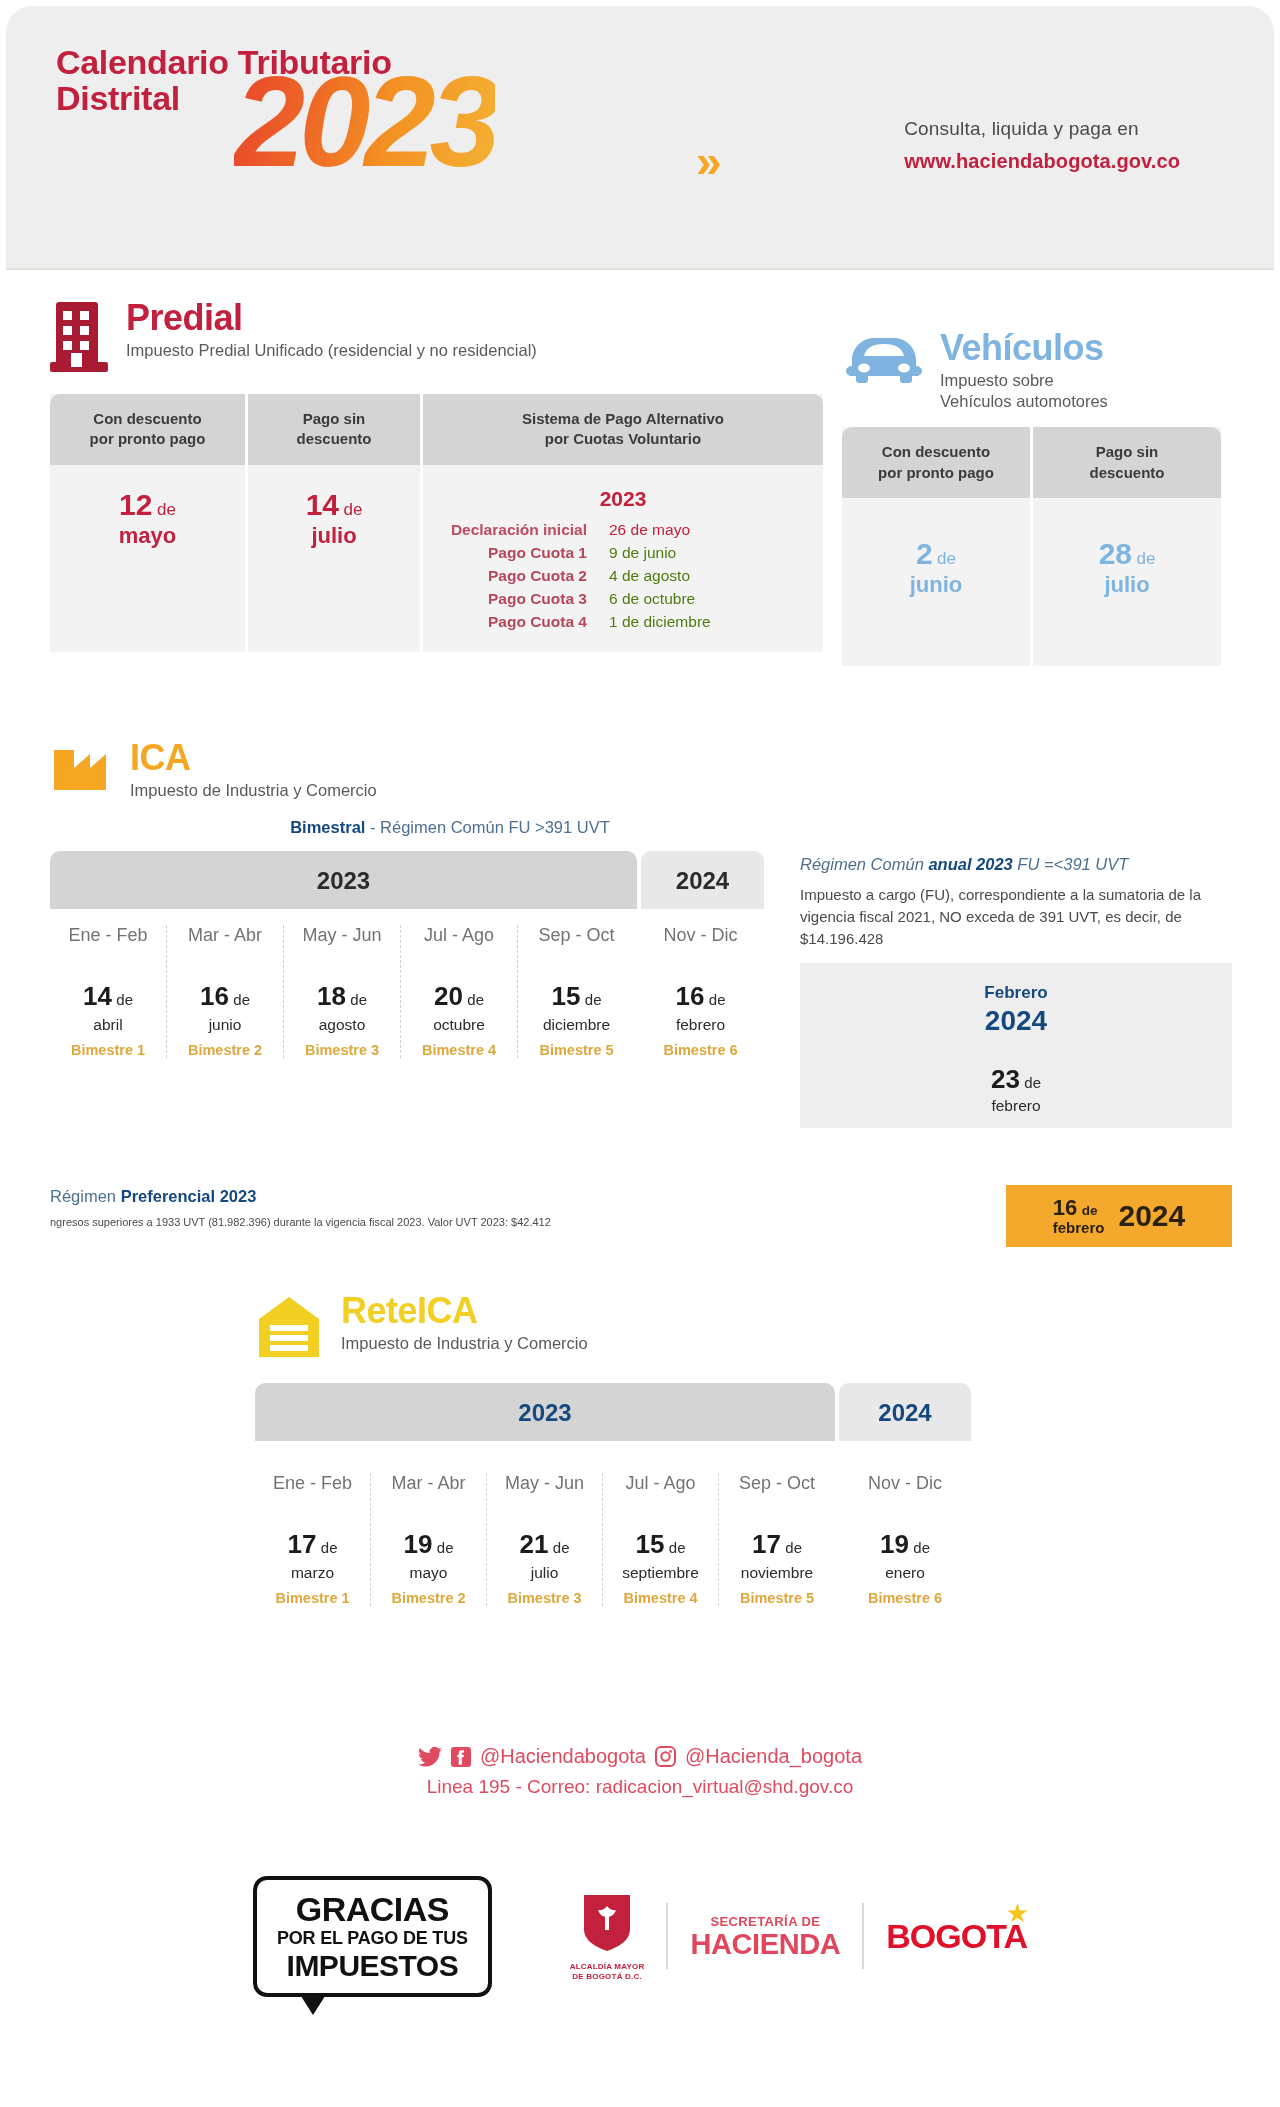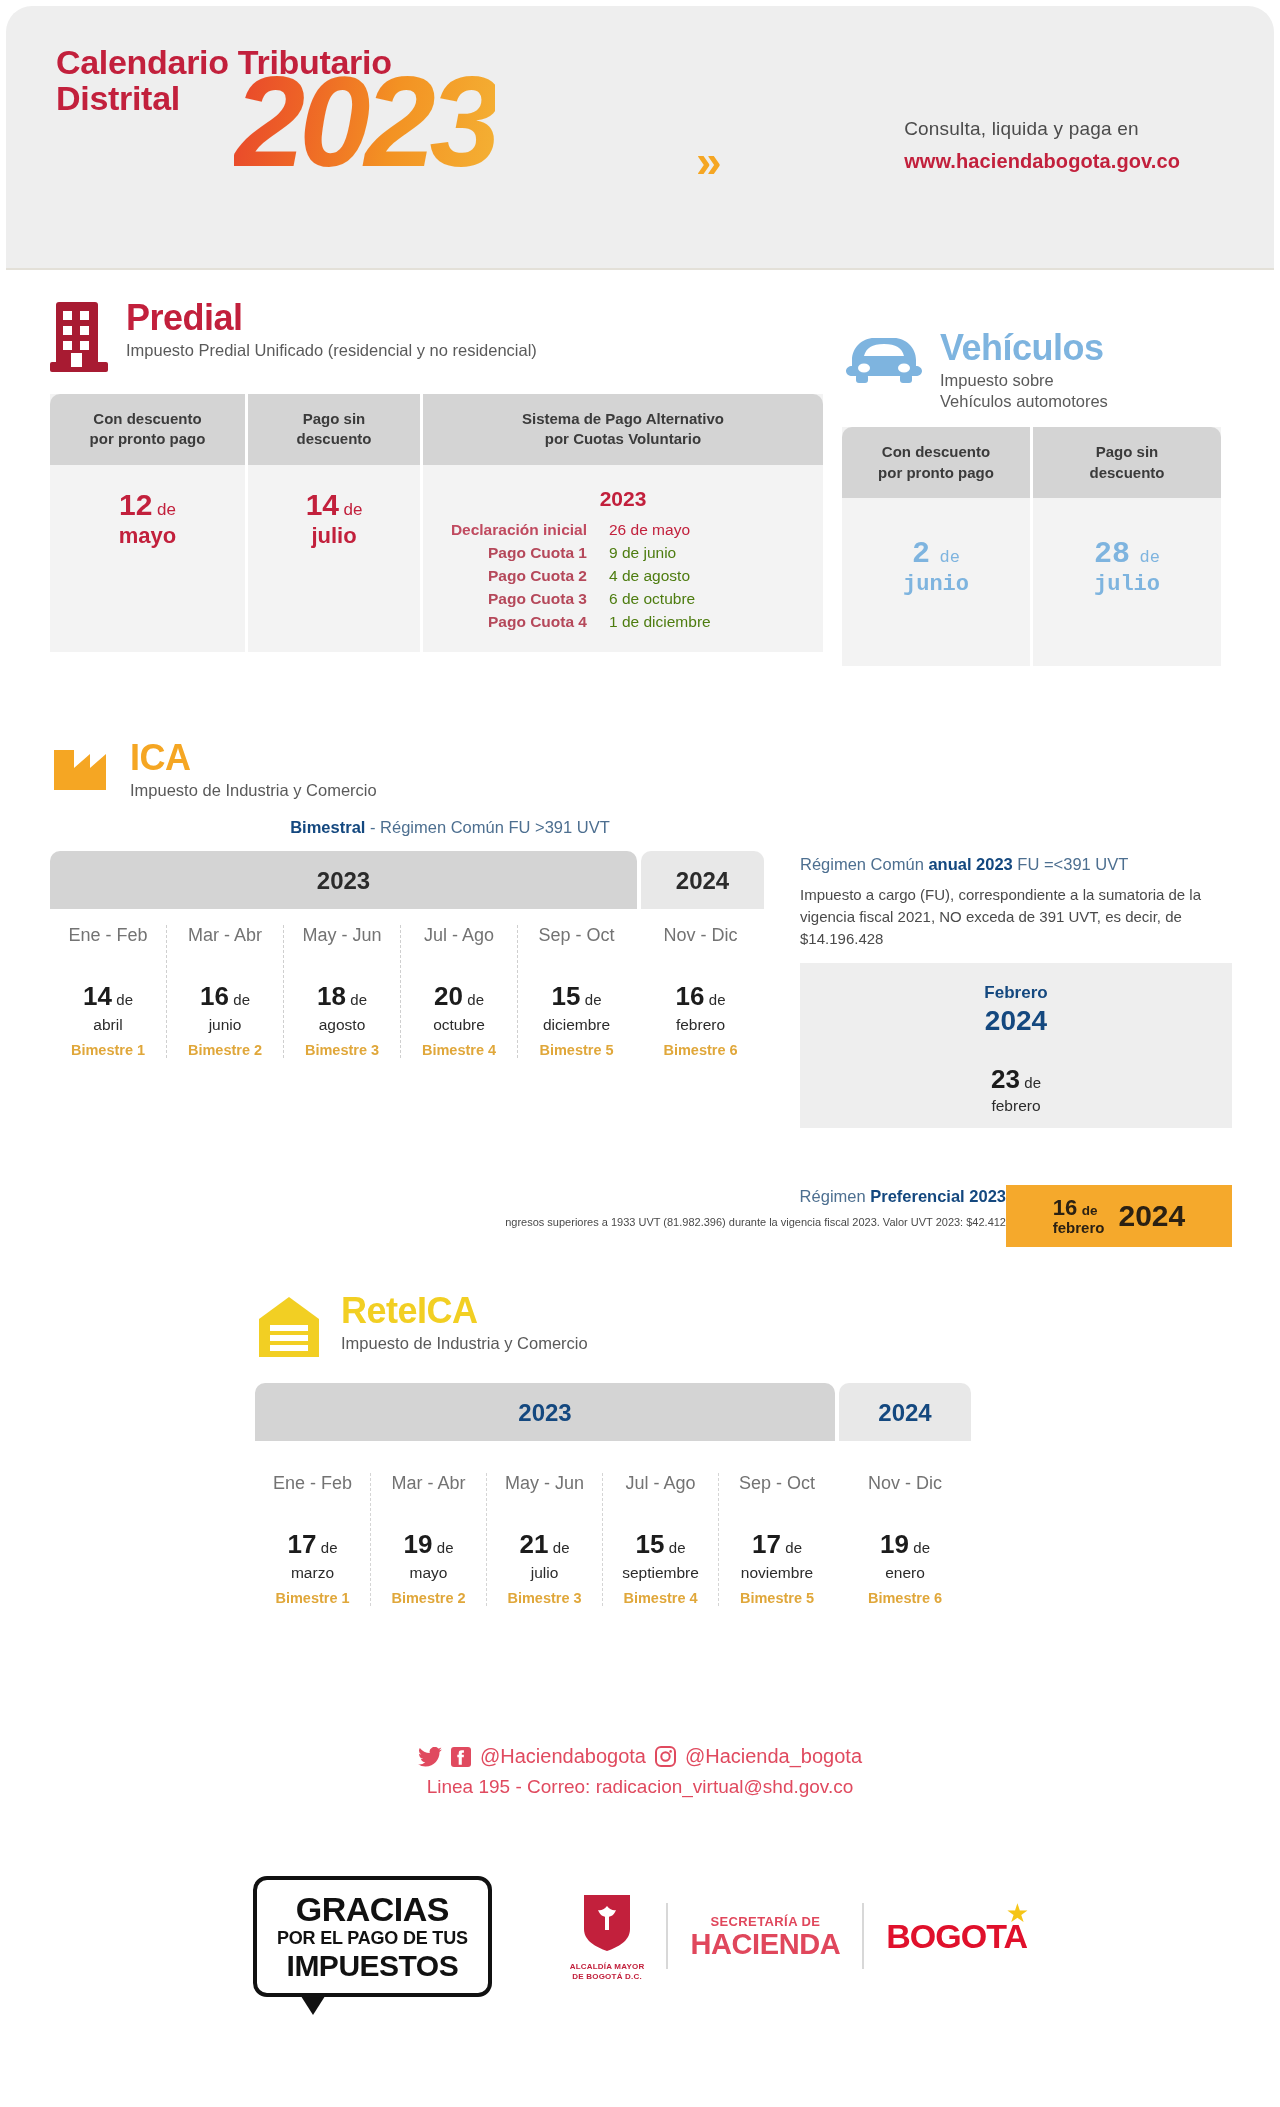--- a/index.html
+++ b/index.html
@@ -158,21 +158,21 @@
   .vcol-hd {
     background: #d4d4d4; color: #3b3b3b;
     font-size: 15px; font-weight: bold; text-align: center;
     padding: 15px 6px; line-height: 1.35; min-height: 62px;
     display: flex; align-items: center; justify-content: center;
   }
   .vcol:first-child .vcol-hd { border-radius: 10px 0 0 0; }
   .vcol:last-child .vcol-hd { border-radius: 0 10px 0 0; }
   .vcol-body {
     min-height: 168px; padding: 38px 8px 16px;
-    display: flex; justify-content: center; align-items: flex-start; font-family: Liberation Mono, monospace;
+    display: flex; justify-content: center; align-items: flex-start;
   }
 
   
   .ica {
     position: absolute;
     left: 50px; top: 740px;
     width: 800px;
   }
   .ica .sec-title { color: #f5a623; }
   .regimen-line {
@@ -213,21 +213,21 @@
   .bm-date .de { font-size: 15px; color: #2b2b2b; }
   .bm-date .m { display: block; font-size: 15.5px; color: #2b2b2b; margin-top: 2px; }
   .bm-tag { font-size: 14.5px; font-weight: bold; color: #e0a73a; }
 
   
   .ica-right {
     position: absolute;
     left: 800px; top: 855px;
     width: 432px;
   }
-  .ica-right .rtitle { font-size: 16.5px; color: #4d6f90; }
+  .ica-right .rtitle { font-size: 16.5px; color: #4d6f90; font-style: italic; }
   .ica-right .rtitle b { color: #14487f; }
   .ica-right .rdesc {
     margin-top: 10px; font-size: 15px; color: #4a4a4a; line-height: 1.45;
   }
   .anual-box {
     margin-top: 14px;
     background: #eeeeee;
     height: 165px;
     display: flex; flex-direction: column; align-items: center;
     padding-top: 20px;
@@ -239,21 +239,21 @@
   .anual-date .de { font-size: 15px; color: #2b2b2b; }
   .anual-date .m { display: block; font-size: 15.5px; color: #2b2b2b; }
 
   
   .pref {
     position: absolute;
     left: 50px; top: 1183px;
     width: 1182px;
     display: flex; align-items: flex-start;
   }
-  .pref-text { flex: 1 1 auto; padding-top: 4px; text-align: right; }
+  .pref-text { flex: 1 1 auto; padding-top: 4px; }
   .pref-t1 { font-size: 16.5px; color: #4d6f90; }
   .pref-t1 b { color: #14487f; }
   .pref-t2 { margin-top: 10px; font-size: 11px; color: #4a4a4a; }
   .pref-badge {
     flex: 0 0 auto;
     background: #f5a92c;
     width: 226px; height: 62px;
     display: flex; align-items: center; justify-content: center;
     gap: 14px;
     margin-top: 2px;

